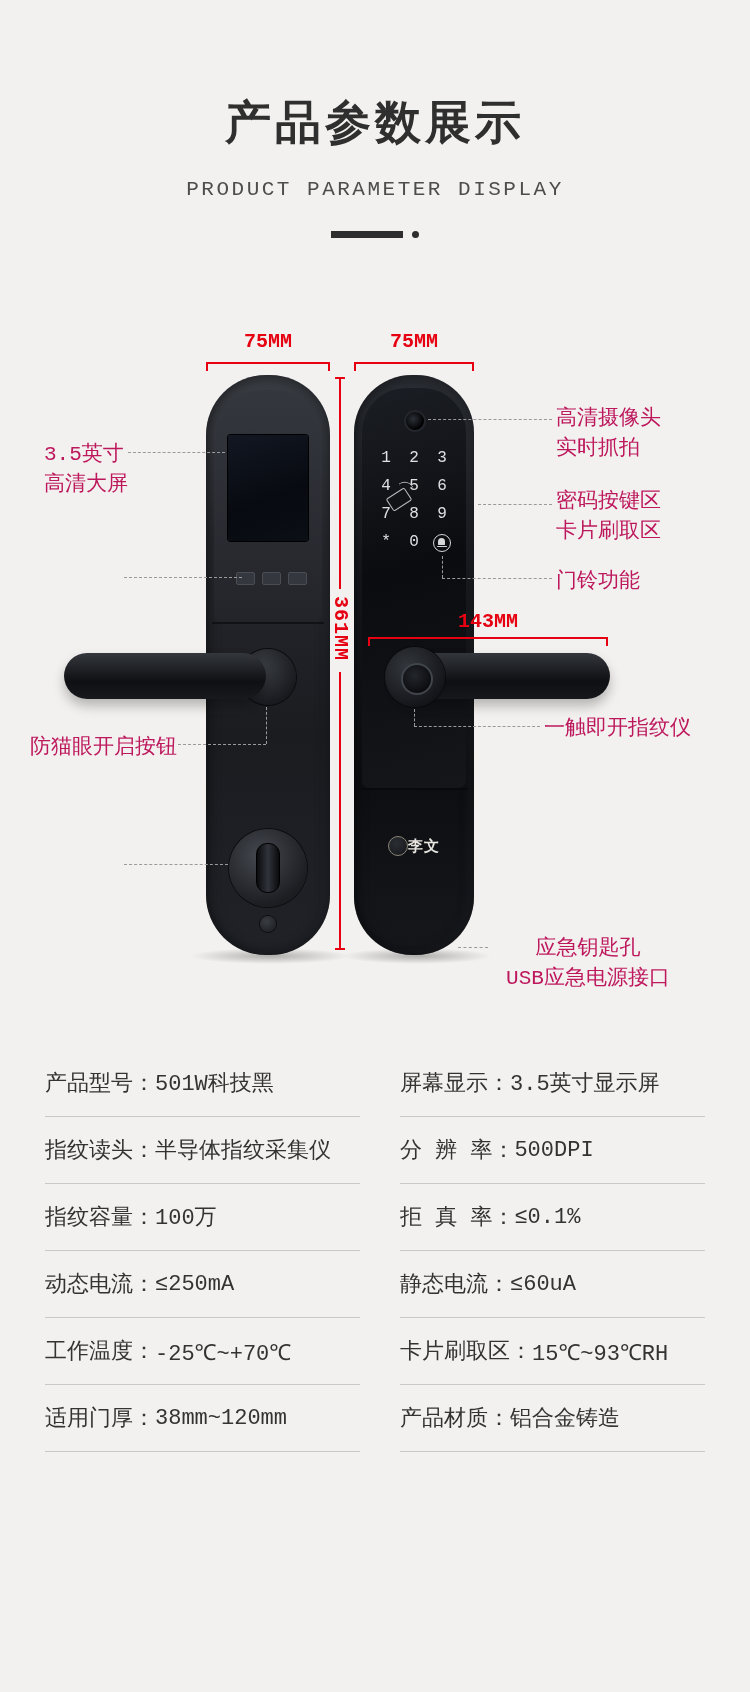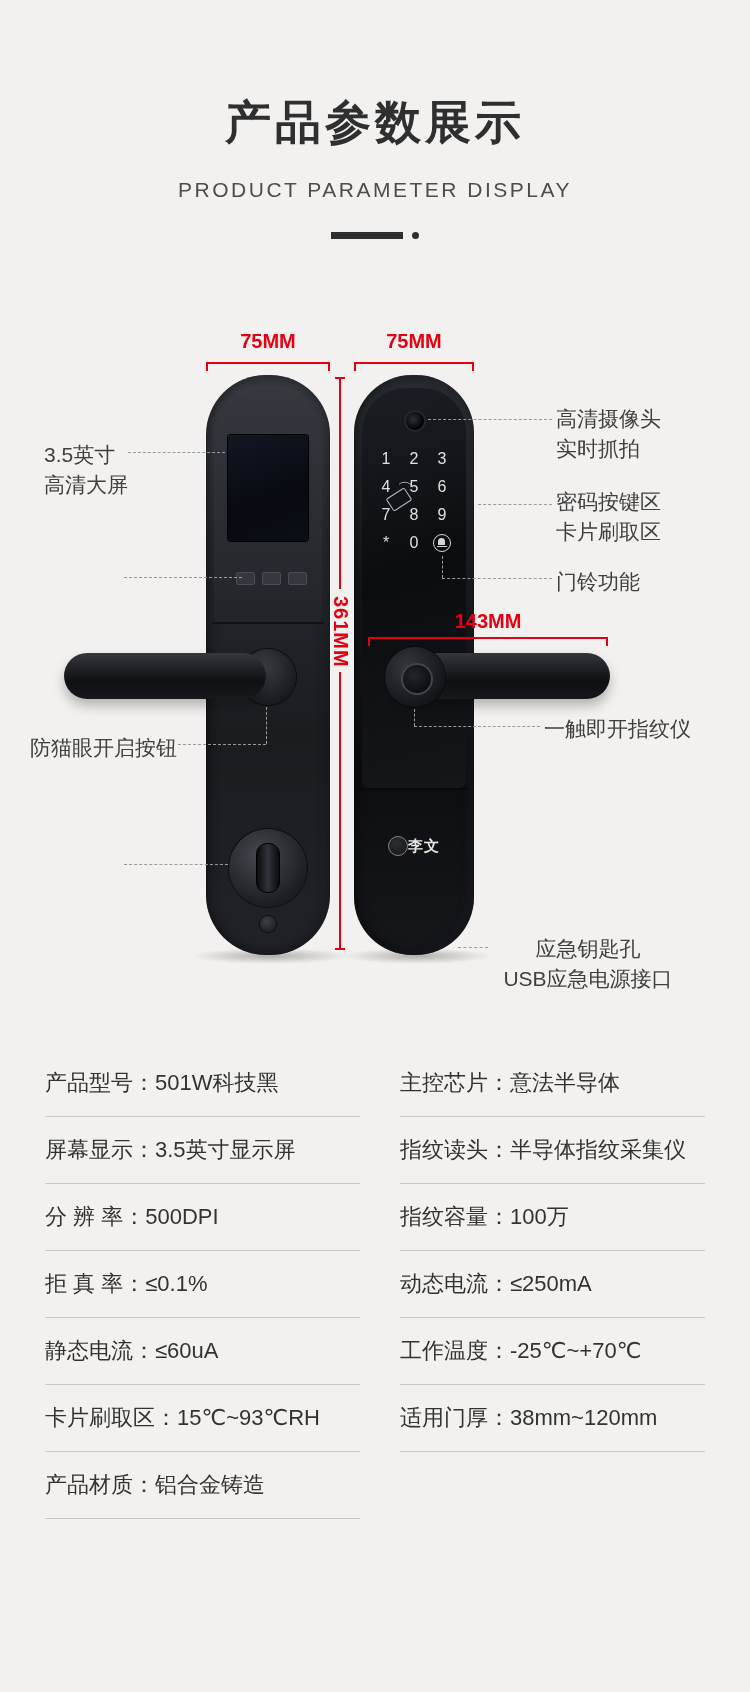--- a/index.html
+++ b/index.html
@@ -1,17 +1,17 @@
 <!DOCTYPE html>
 <html><head>
 <meta charset="utf-8">
 <style>
   html,body{margin:0;padding:0;}
   body{width:750px;height:1692px;background:#f2f1ef;font-family:"Liberation Sans","DejaVu Sans",sans-serif;position:relative;overflow:hidden;}
-  .page{position:relative;width:750px;height:1692px;}
+  .page{position:relative;width:750px;height:1692px;font-family:Liberation Mono, monospace;}
 
   
   .header{position:absolute;top:0;left:0;width:750px;text-align:center;}
   .title{margin:0;padding-top:92px;font-size:46px;font-weight:bold;color:#2f2f2f;letter-spacing:4px;}
   .subtitle{margin-top:24px;font-size:21px;color:#4d4d4d;letter-spacing:2.5px;}
   .divider{margin-top:30px;display:flex;justify-content:center;align-items:center;gap:9px;}
   .divider .bar{width:72px;height:7px;background:#2e2e2e;display:inline-block;}
   .divider .dot{width:7px;height:7px;background:#2e2e2e;border-radius:50%;display:inline-block;}
 
   
@@ -73,21 +73,21 @@
   .dim-label{color:#e60012;font-size:20px;font-weight:bold;text-align:center;}
   .dim-h{height:2px;background:#e60012;}
   .dim-h::before,.dim-h::after{content:"";position:absolute;top:0;width:2px;height:9px;background:#e60012;}
   .dim-h::before{left:0;} .dim-h::after{right:0;}
   .dim-v{width:2px;background:#e60012;}
   .dim-v.tick-top::before{content:"";position:absolute;top:0;left:-4px;width:10px;height:2px;background:#e60012;}
   .dim-v.tick-bottom::after{content:"";position:absolute;bottom:0;left:-4px;width:10px;height:2px;background:#e60012;}
   .dim-vertical-label{writing-mode:vertical-rl;color:#e60012;font-size:20px;font-weight:bold;letter-spacing:1px;}
 
   
-  .callout{color:#404040;font-size:21px;line-height:1.45;white-space:pre-line;}
+  .callout{color:#be185d;font-size:21px;line-height:1.45;white-space:pre-line;}
   .callout.center{text-align:center;}
   .dash-h{border-top:1.5px dashed #9a9a9a;height:0;}
   .dash-v{border-left:1.5px dashed #9a9a9a;width:0;}
 
   
   .specs{position:absolute;left:45px;top:1050px;width:660px;display:grid;grid-template-columns:315px 305px;column-gap:40px;}
   .spec-cell{height:66px;display:flex;align-items:center;border-bottom:1px solid #c8c8c8;font-size:22px;color:#333;}
   .spec-label{white-space:pre;}
   .spec-value{white-space:pre;}
 </style>
@@ -198,24 +198,20 @@
     <div class="abs dash-h" style="left:458px;top:947px;width:30px;"></div>
 
   </div>
 
   <div class="specs">
     <div class="spec-cell">
         <span class="spec-label">产品型号：</span>
         <span class="spec-value">501W科技黑</span>
       </div>
     <div class="spec-cell">
-        <span class="spec-label">主控芯片：</span>
-        <span class="spec-value">意法半导体</span>
-      </div>
-    <div class="spec-cell">
         <span class="spec-label">屏幕显示：</span>
         <span class="spec-value">3.5英寸显示屏</span>
       </div>
     <div class="spec-cell">
         <span class="spec-label">指纹读头：</span>
         <span class="spec-value">半导体指纹采集仪</span>
       </div>
     <div class="spec-cell">
         <span class="spec-label">分 辨 率：</span>
         <span class="spec-value">500DPI</span>

